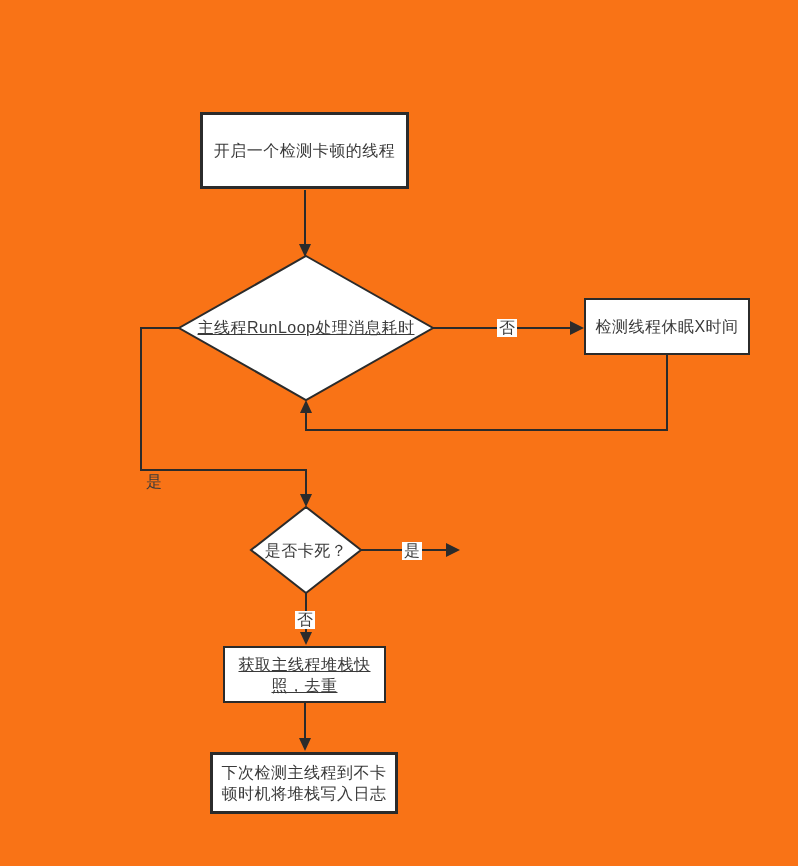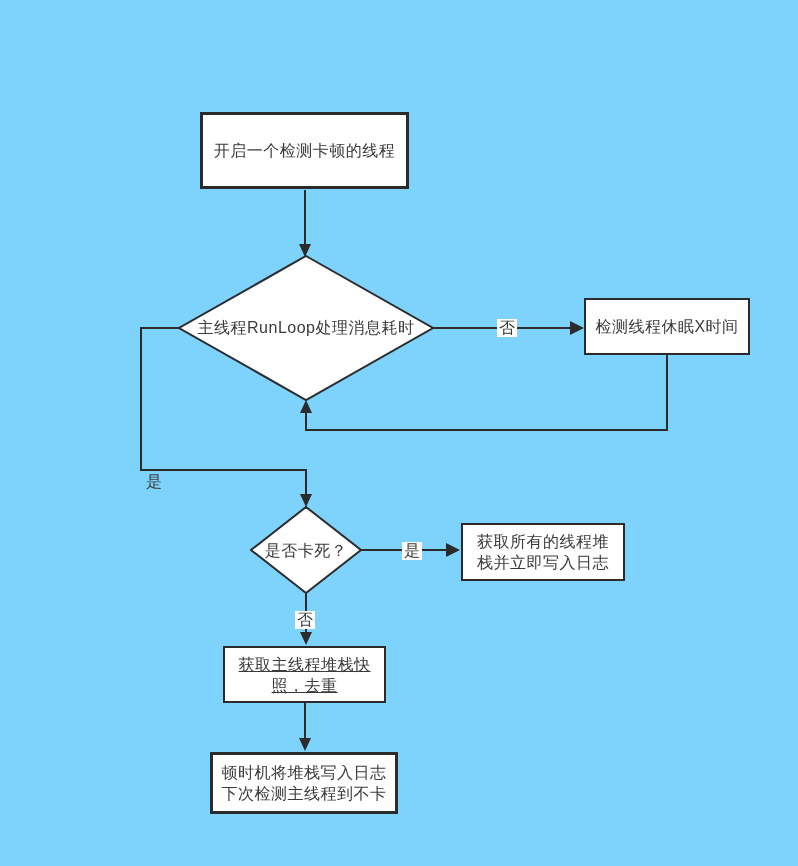--- a/index.html
+++ b/index.html
@@ -5,21 +5,21 @@
   html, body {
     margin: 0;
     padding: 0;
     background: #ffffff;
     font-family: "Liberation Sans", "DejaVu Sans", sans-serif;
   }
   .canvas {
     position: relative;
     width: 798px;
     height: 866px;
-    background: #7dd3fc;
+    background: #f97316;
     overflow: hidden;
   }
   .layer {
     position: absolute;
     left: 0;
     top: 0;
     width: 798px;
     height: 866px;
   }
   .node {
@@ -47,21 +47,21 @@
   .diamond-text {
     position: absolute;
     color: #3a3a3a;
     font-size: 16px;
     line-height: 22px;
     text-align: center;
     transform: translate(-50%, -50%);
     white-space: nowrap;
     letter-spacing: 0.5px;
   }
-  .diamond-text-1 { left: 306px; top: 328px; }
+  .diamond-text-1 { left: 306px; top: 328px; text-decoration: underline; }
   .diamond-text-2 { left: 306px; top: 551px; }
 
   .edge-label {
     position: absolute;
     color: #3a3a3a;
     font-size: 16px;
     line-height: 18px;
     transform: translate(-50%, -50%);
     white-space: nowrap;
   }
@@ -109,33 +109,29 @@
   </svg>
 
   <div class="node thick node-start">
     <div>开启一个检测卡顿的线程</div>
   </div>
 
   <div class="node node-sleep">
     <div>检测线程休眠X时间</div>
   </div>
 
-  <div class="node node-dump">
-    <div>获取所有的线程堆</div>
-    <div>栈并立即写入日志</div>
-  </div>
 
   <div class="node node-snapshot">
     <div>获取主线程堆栈快</div>
     <div>照，去重</div>
   </div>
 
   <div class="node thick node-write-later">
+    <div>下次检测主线程到不卡</div>
     <div>顿时机将堆栈写入日志</div>
-    <div>下次检测主线程到不卡</div>
   </div>
 
   <div class="diamond-text diamond-text-1">
     <div>主线程RunLoop处理消息耗时</div>
   </div>
 
   <div class="diamond-text diamond-text-2">
     <div>是否卡死？</div>
   </div>
 

